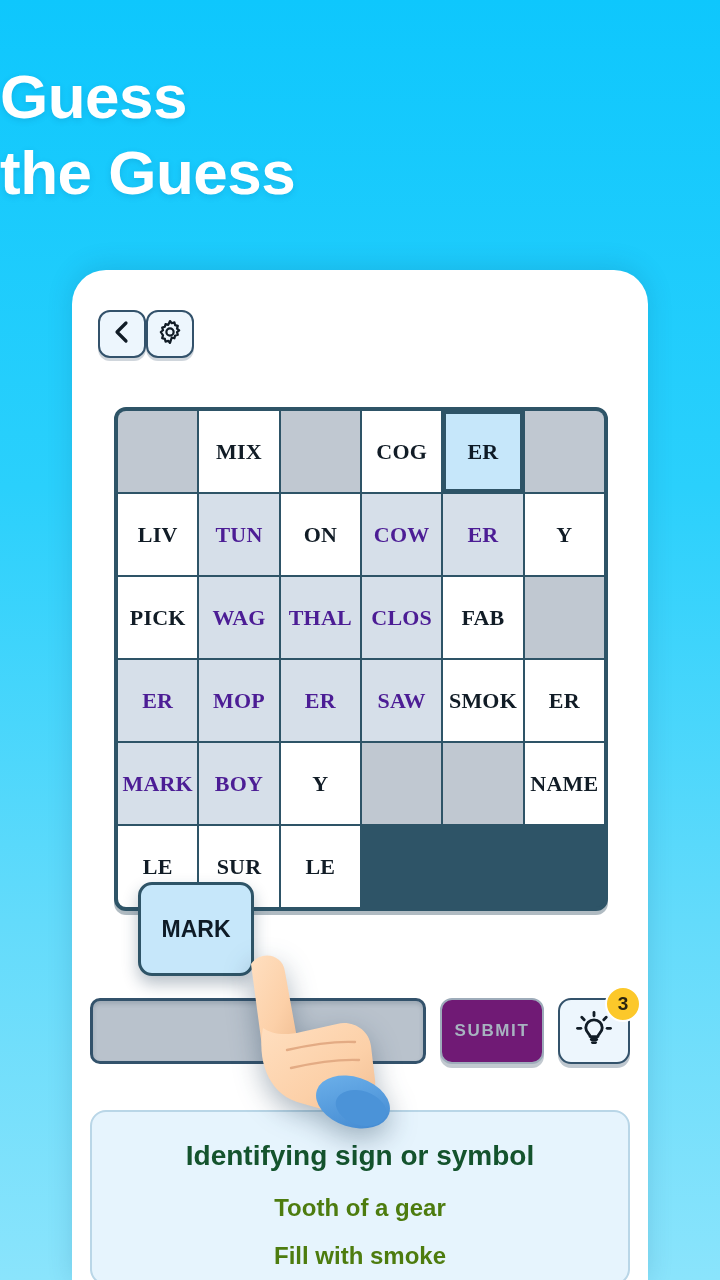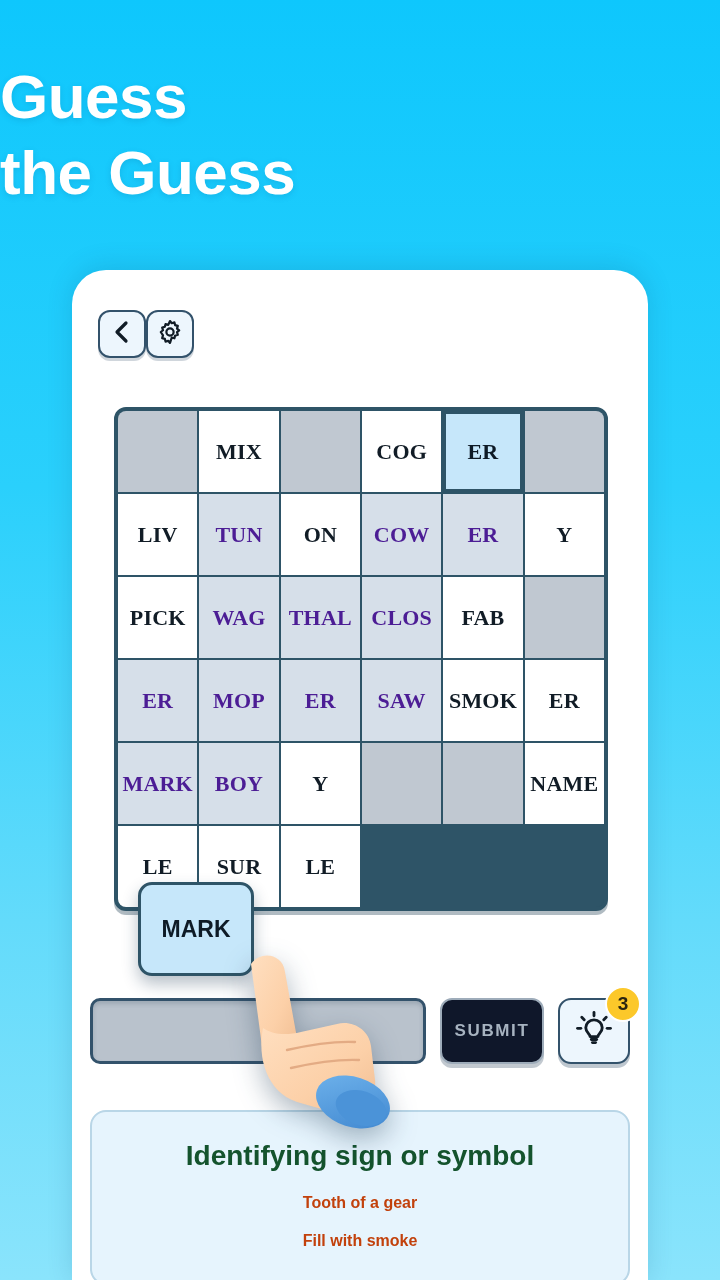--- a/index.html
+++ b/index.html
@@ -81,21 +81,21 @@
   .answer-row {
     position:absolute; left:18px; right:18px; top:728px; height:66px;
     display:flex; align-items:center; gap:14px;
   }
   .answer-field {
     flex:1; height:100%; background:#b9c2cc;
     border:3px solid #33526b; border-radius:10px;
     box-shadow:inset 0 3px 4px rgba(60,80,100,0.22);
   }
   .submit-btn {
-    width:104px; height:100%; background:#0f172a;
+    width:104px; height:100%; background:#701a75;
     border:2px solid #9eacba; border-radius:12px;
     display:flex; align-items:center; justify-content:center;
     font-size:17px; font-weight:700; color:#a7b3c0; letter-spacing:1.6px;
     box-shadow:0 4px 0 rgba(120,135,150,0.45);
   }
   .hint-wrap { position:relative; width:72px; height:100%; }
   .hint-btn {
     width:100%; height:100%; background:#edf6fd;
     border:2px solid #33526b; border-radius:13px;
     display:flex; align-items:center; justify-content:center;
@@ -112,21 +112,21 @@
   
   .clue-panel {
     position:absolute; left:18px; right:18px; top:840px; bottom:0;
     background:#e6f4fd; border:2px solid #b9d6e7; border-radius:16px;
     padding:28px 20px 0; text-align:center;
   }
   .clue-main {
     font-size:28px; font-weight:700; color:#14532d; margin-bottom:22px;
   }
   .clue-line {
-    font-size:16px; font-weight:600; color:#c2410c; margin-bottom:20px;
+    font-size:24px; font-weight:600; color:#4d7c0f; margin-bottom:20px;
   }
 
   
   .hand { position:absolute; left:155px; top:672px; z-index:7;
           filter:drop-shadow(0 10px 14px rgba(20,50,75,0.35)); }
 </style>
 </head>
 <body>
 
 <div class="hero">

